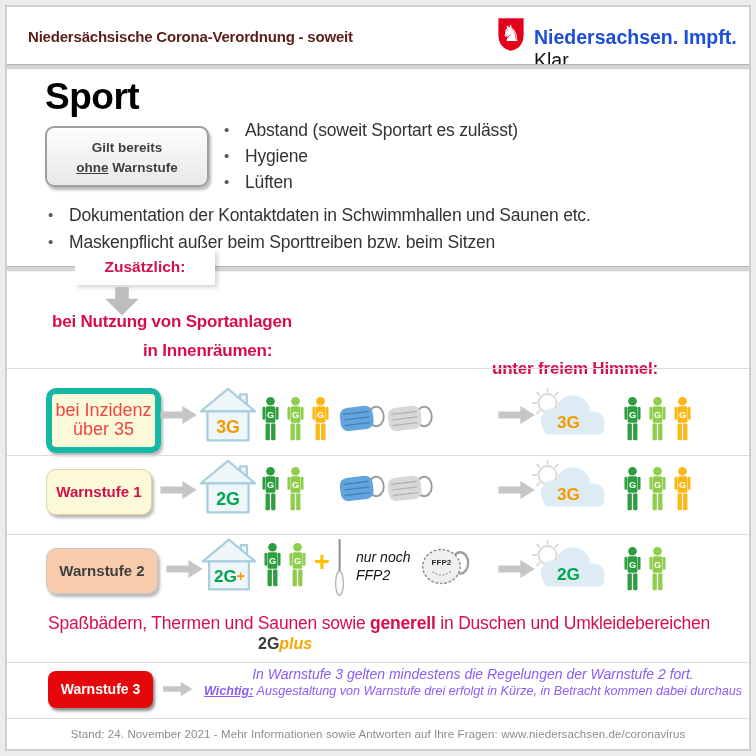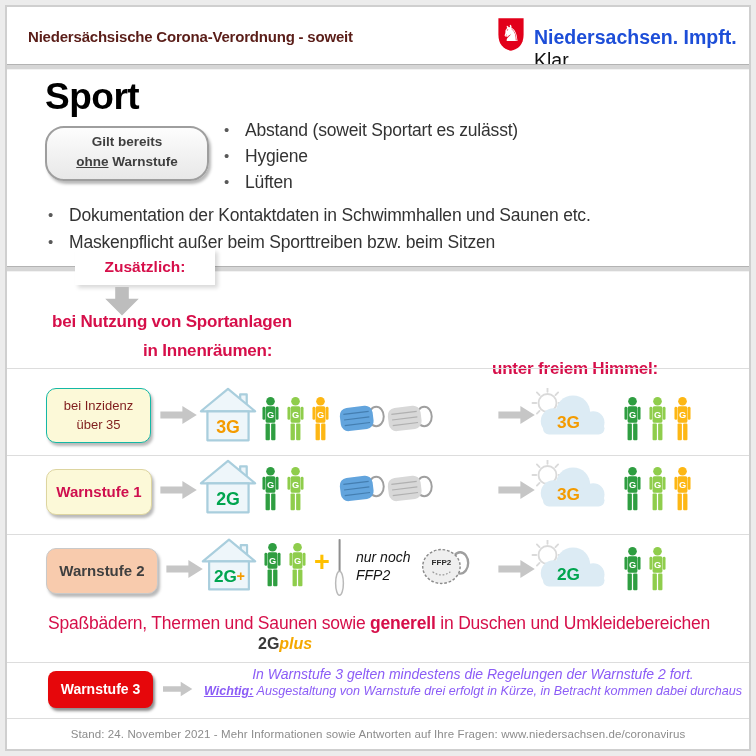--- a/index.html
+++ b/index.html
@@ -6,23 +6,23 @@
   body{width:756px;height:756px;background:#ececec;font-family:"Liberation Sans",sans-serif;position:relative;overflow:hidden;}
   .abs{position:absolute;}
   .frame{position:absolute;inset:5px;background:#fff;border:2px solid #cfcfcf;}
   .hdr-title{font-size:15px;font-weight:bold;color:#5a1d18;letter-spacing:-0.2px;}
   .brand-bold{font-weight:bold;color:#1d4ed8;}
   .brand-light{font-weight:normal;color:#111;}
   .divider-thick{height:4px;background:#d6d6d6;border-top:1px solid #b3b3b3;border-bottom:1px solid #f2f2f2;}
   .divider-thin{height:1px;background:#ddd;}
   .page-title{font-size:37px;font-weight:bold;color:#000;letter-spacing:-0.5px;}
   .badge{border-radius:10px;text-align:center;box-shadow:2px 3px 3px rgba(0,0,0,0.28);}
-  .badge-gilt{background:linear-gradient(#fdfdfd,#e8e8e8);border:2px solid #9e9e9e;color:#3f3f3f;font-size:13.5px;font-weight:bold;line-height:20px;padding-top:4px;border-radius:19px;}
+  .badge-gilt{background:linear-gradient(#fdfdfd,#e8e8e8);border:2px solid #9e9e9e;color:#3f3f3f;font-size:13.5px;font-weight:bold;line-height:20px;padding-top:10px;border-radius:9px;}
   .badge-gilt .u{text-decoration:underline;}
-  .badge-yellow{background:#fcf9d8;border:1px solid #14b8a6;color:#7f1d1d;font-size:13px;font-weight:normal;line-height:19px;}
+  .badge-yellow{background:#fcf9d8;border:6px solid #14b8a6;color:#ef4444;font-size:18px;font-weight:normal;line-height:19px;}
   .badge-warn1{background:#fcf9d8;border:1px solid #ddd5a0;color:#cf0f4e;font-size:15px;font-weight:bold;}
   .badge-peach{background:#f8cbad;border:1px solid #c9c9c9;color:#3f3f3f;font-size:15px;font-weight:bold;}
   .badge-red{background:#e6070b;border-radius:8px;color:#fff;font-size:14px;font-weight:bold;box-shadow:2px 3px 3px rgba(0,0,0,0.45);}
   .bullet-row{display:flex;align-items:flex-start;color:#333;font-size:17.5px;line-height:26px;letter-spacing:-0.2px;}
   .bullet-dot{color:#595959;margin-right:16px;font-size:15px;line-height:26px;}
   .colhead{font-size:17px;font-weight:bold;color:#d60f4a;letter-spacing:-0.2px;}
   .zbox{background:#fff;box-shadow:3px 3px 4px rgba(0,0,0,0.15);text-align:center;font-size:15.5px;font-weight:bold;color:#d60f4a;line-height:36px;}
   .para{font-size:17.5px;line-height:27px;color:#d60f4a;letter-spacing:-0.2px;}
   .para b{font-weight:bold;}
   .w3text{font-style:italic;color:#8b5cf6;text-align:center;}

